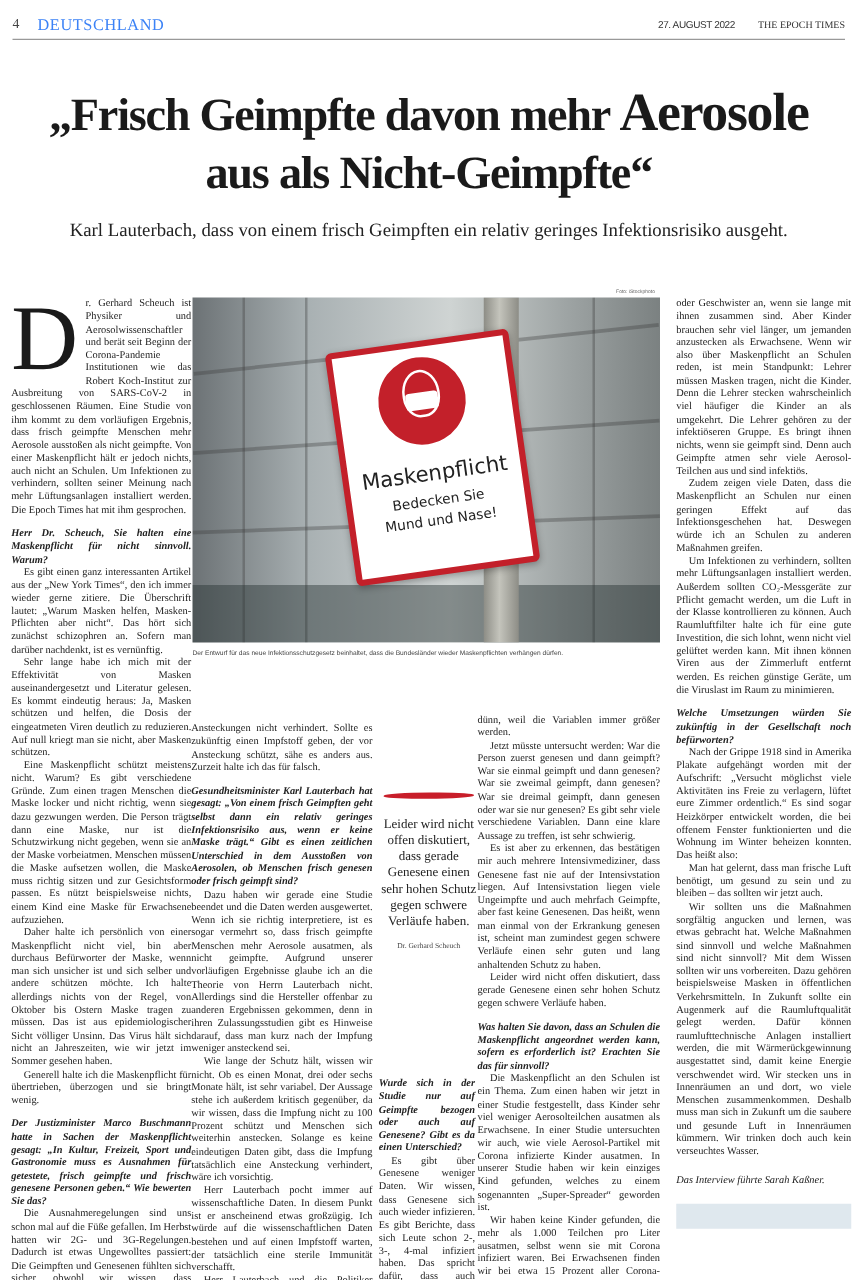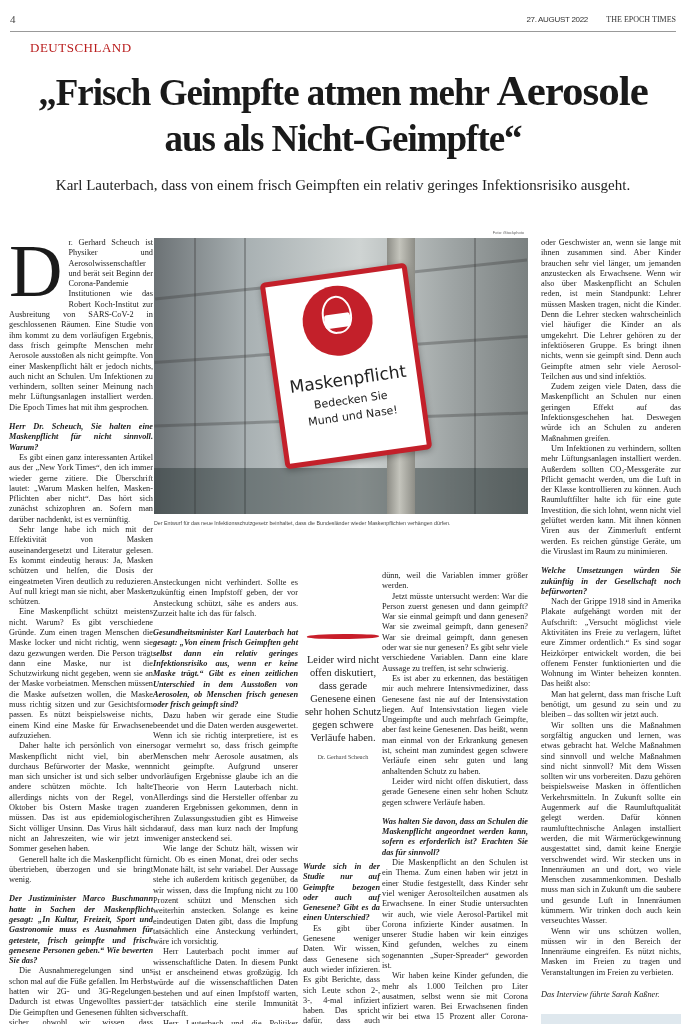--- a/index.html
+++ b/index.html
@@ -1,21 +1,21 @@
 <!DOCTYPE html>
 <html><head>
 <meta charset="utf-8">
 <style>
   * { box-sizing: border-box; margin: 0; padding: 0; }
   html, body { width: 686px; height: 1024px; background: #ffffff; overflow: hidden; }
   body { font-family: "DejaVu Serif", "Liberation Serif", serif; color: #222; position: relative; }
 
   .header { position: absolute; top: 10px; left: 10px; right: 10px; height: 22px; border-bottom: 1.5px solid #999; }
   .hdr-page { position: absolute; left: 0; top: 3px; font-family: "Liberation Serif", serif; font-size: 11px; color: #444; }
-  .hdr-sec { position: absolute; left: 20px; top: 2px; font-family: "Liberation Serif", serif; font-size: 13px; letter-spacing: 0.5px; color: #b91c1c; margin-top: 28px; }
+  .hdr-sec { position: absolute; left: 20px; top: 2px; font-family: "Liberation Serif", serif; font-size: 13px; letter-spacing: 0.5px; color: #3b82f6; }
   .hdr-date { position: absolute; right: 88px; top: 5px; font-family: "Liberation Sans", sans-serif; font-size: 8px; color: #333; letter-spacing: -0.3px; }
   .hdr-pub { position: absolute; right: 0; top: 5px; font-family: "Liberation Serif", serif; font-size: 8px; color: #333; }
 
   .headline { position: absolute; top: 68px; left: 0; width: 686px; text-align: center; font-family: "Liberation Serif", serif; font-weight: bold; color: #1a1a1a; line-height: 46px; font-size: 37px; letter-spacing: -1px; }
   .headline .big { font-size: 43px; }
   .subhead { position: absolute; top: 152px; left: 30px; width: 626px; text-align: center; font-family: "Liberation Serif", serif; font-size: 15px; line-height: 22px; color: #222; }
 
   .col { position: absolute; font-family: "Liberation Serif", serif; font-size: 8.3px; line-height: 10.3px; text-align: justify; color: #222; hyphens: auto; }
   .col p { text-indent: 10px; }
   .col p.noind { text-indent: 0; }
@@ -55,21 +55,21 @@
 <body>
 
 <div class="header">
   <span class="hdr-page">4</span>
   <span class="hdr-sec">DEUTSCHLAND</span>
   <span class="hdr-date">27. AUGUST 2022</span>
   <span class="hdr-pub">THE EPOCH TIMES</span>
 </div>
 
 <h1 class="headline">
-  <span>„Frisch Geimpfte atmen mehr </span><span class="big">Aerosole</span><br>
+  <span>„Frisch Geimpfte davon mehr </span><span class="big">Aerosole</span><br>
   <span>aus als Nicht-Geimpfte“</span>
 </h1>
 <div class="subhead">
   <br>
   <span>Karl Lauterbach, dass von einem frisch Geimpften ein relativ geringes Infektionsrisiko ausgeht.</span>
 </div>
 
 <div class="col col1">
   <p class="noind"><span class="dropcap">D</span><span>r. Gerhard Scheuch ist Physiker und Aerosolwissenschaftler und berät seit Beginn der Corona-Pandemie Institutionen wie das Robert Koch-Institut zur Ausbreitung von SARS-CoV-2 in geschlossenen Räumen. Eine Studie von ihm kommt zu dem vorläufigen Ergebnis, dass frisch geimpfte Menschen mehr Aerosole ausstoßen als nicht geimpfte. Von einer Maskenpflicht hält er jedoch nichts, auch nicht an Schulen. Um Infektionen zu verhindern, sollten seiner Meinung nach mehr Lüftungsanlagen installiert werden. Die Epoch Times hat mit ihm gesprochen.</span></p>
   <p class="q">Herr Dr. Scheuch, Sie halten eine Maskenpflicht für nicht sinnvoll. Warum?</p>
@@ -143,18 +143,17 @@
 </div>
 
 <div class="col col5">
   <p class="noind">oder Geschwister an, wenn sie lange mit ihnen zusammen sind. Aber Kinder brauchen sehr viel länger, um jemanden anzustecken als Erwachsene. Wenn wir also über Maskenpflicht an Schulen reden, ist mein Standpunkt: Lehrer müssen Masken tragen, nicht die Kinder. Denn die Lehrer stecken wahrscheinlich viel häufiger die Kinder an als umgekehrt. Die Lehrer gehören zu der infektiöseren Gruppe. Es bringt ihnen nichts, wenn sie geimpft sind. Denn auch Geimpfte atmen sehr viele Aerosol-Teilchen aus und sind infektiös.</p>
   <p>Zudem zeigen viele Daten, dass die Maskenpflicht an Schulen nur einen geringen Effekt auf das Infektionsgeschehen hat. Deswegen würde ich an Schulen zu anderen Maßnahmen greifen.</p>
   <p>Um Infektionen zu verhindern, sollten mehr Lüftungsanlagen installiert werden. Außerdem sollten CO₂-Messgeräte zur Pflicht gemacht werden, um die Luft in der Klasse kontrollieren zu können. Auch Raumluftfilter halte ich für eine gute Investition, die sich lohnt, wenn nicht viel gelüftet werden kann. Mit ihnen können Viren aus der Zimmerluft entfernt werden. Es reichen günstige Geräte, um die Viruslast im Raum zu minimieren.</p>
   <p class="q">Welche Umsetzungen würden Sie zukünftig in der Gesellschaft noch befürworten?</p>
   <p>Nach der Grippe 1918 sind in Amerika Plakate aufgehängt worden mit der Aufschrift: „Versucht möglichst viele Aktivitäten ins Freie zu verlagern, lüftet eure Zimmer ordentlich.“ Es sind sogar Heizkörper entwickelt worden, die bei offenem Fenster funktionierten und die Wohnung im Winter beheizen konnten. Das heißt also:</p>
   <p>Man hat gelernt, dass man frische Luft benötigt, um gesund zu sein und zu bleiben – das sollten wir jetzt auch.</p>
   <p>Wir sollten uns die Maßnahmen sorgfältig angucken und lernen, was etwas gebracht hat. Welche Maßnahmen sind sinnvoll und welche Maßnahmen sind nicht sinnvoll? Mit dem Wissen sollten wir uns vorbereiten. Dazu gehören beispielsweise Masken in öffentlichen Verkehrsmitteln. In Zukunft sollte ein Augenmerk auf die Raumluftqualität gelegt werden. Dafür können raumlufttechnische Anlagen installiert werden, die mit Wärmerückgewinnung ausgestattet sind, damit keine Energie verschwendet wird. Wir stecken uns in Innenräumen an und dort, wo viele Menschen zusammenkommen. Deshalb muss man sich in Zukunft um die saubere und gesunde Luft in Innenräumen kümmern. Wir trinken doch auch kein verseuchtes Wasser.</p>
-  <p>Wenn wir uns schützen wollen, müssen wir in den Bereich der Innenräume eingreifen. Es nützt nichts, Masken im Freien zu tragen und Veranstaltungen im Freien zu verbieten.</p>
   <p class="interviewer noind">Das Interview führte Sarah Kaßner.</p>
   <div class="bio-box" style="background: rgb(223, 232, 238);">
     
   </div>
 </div>
 
 </body></html>

